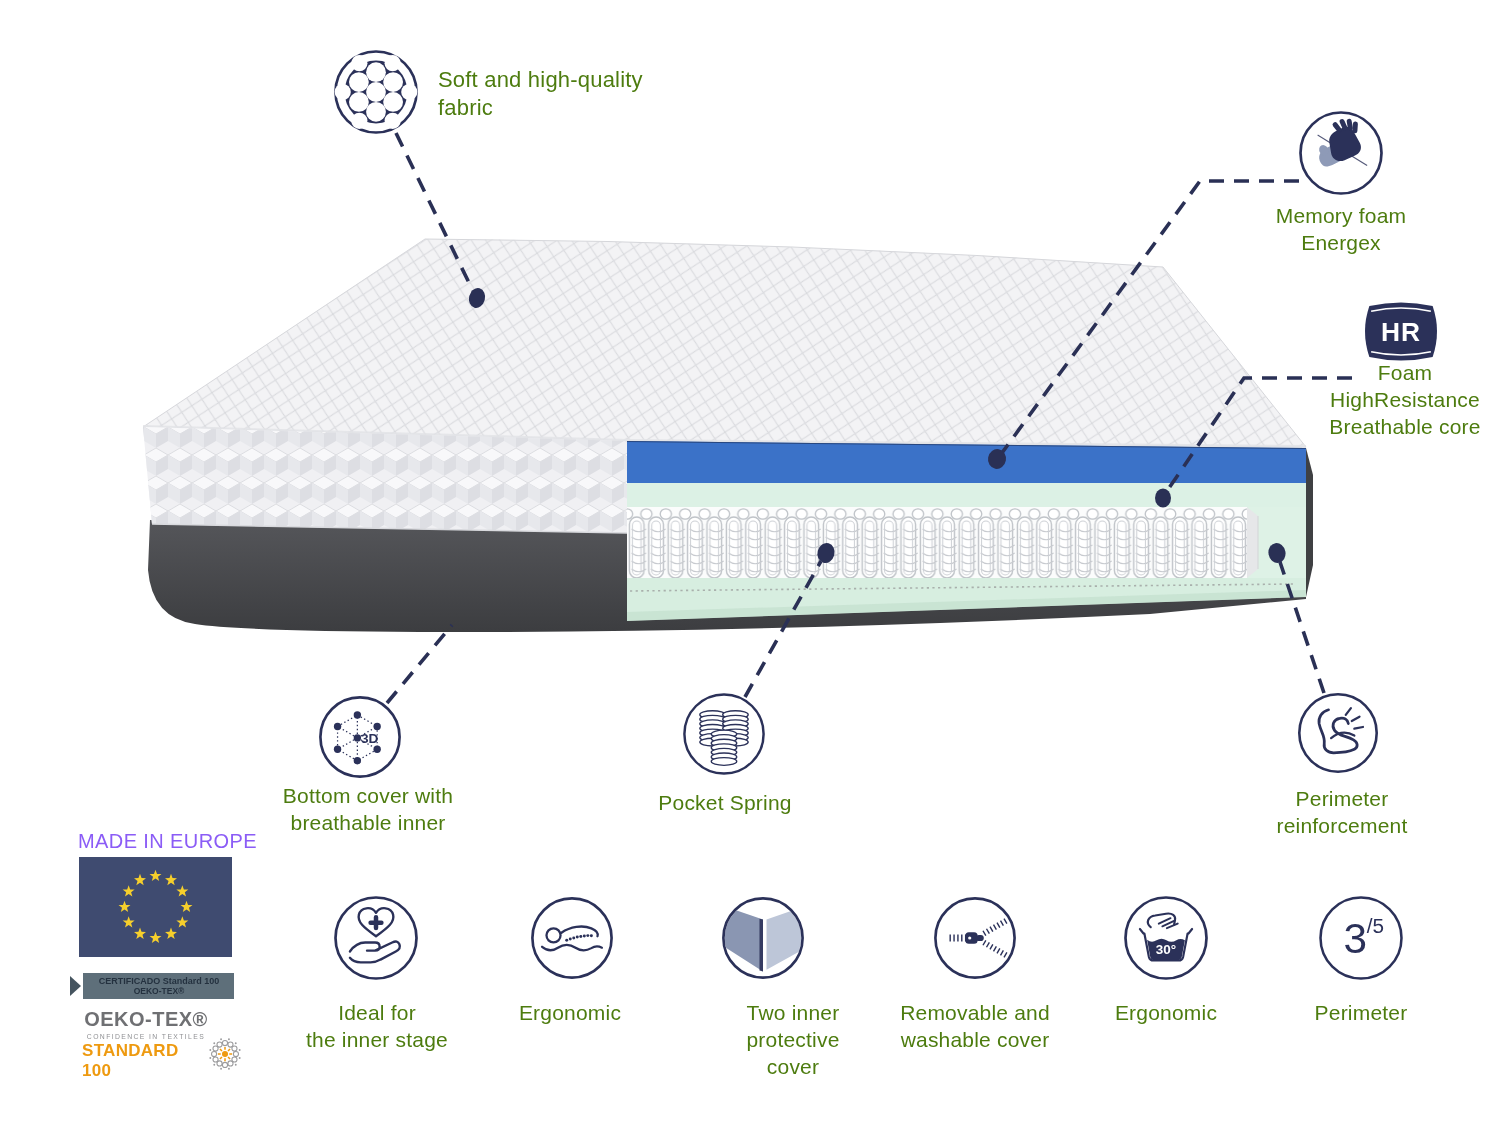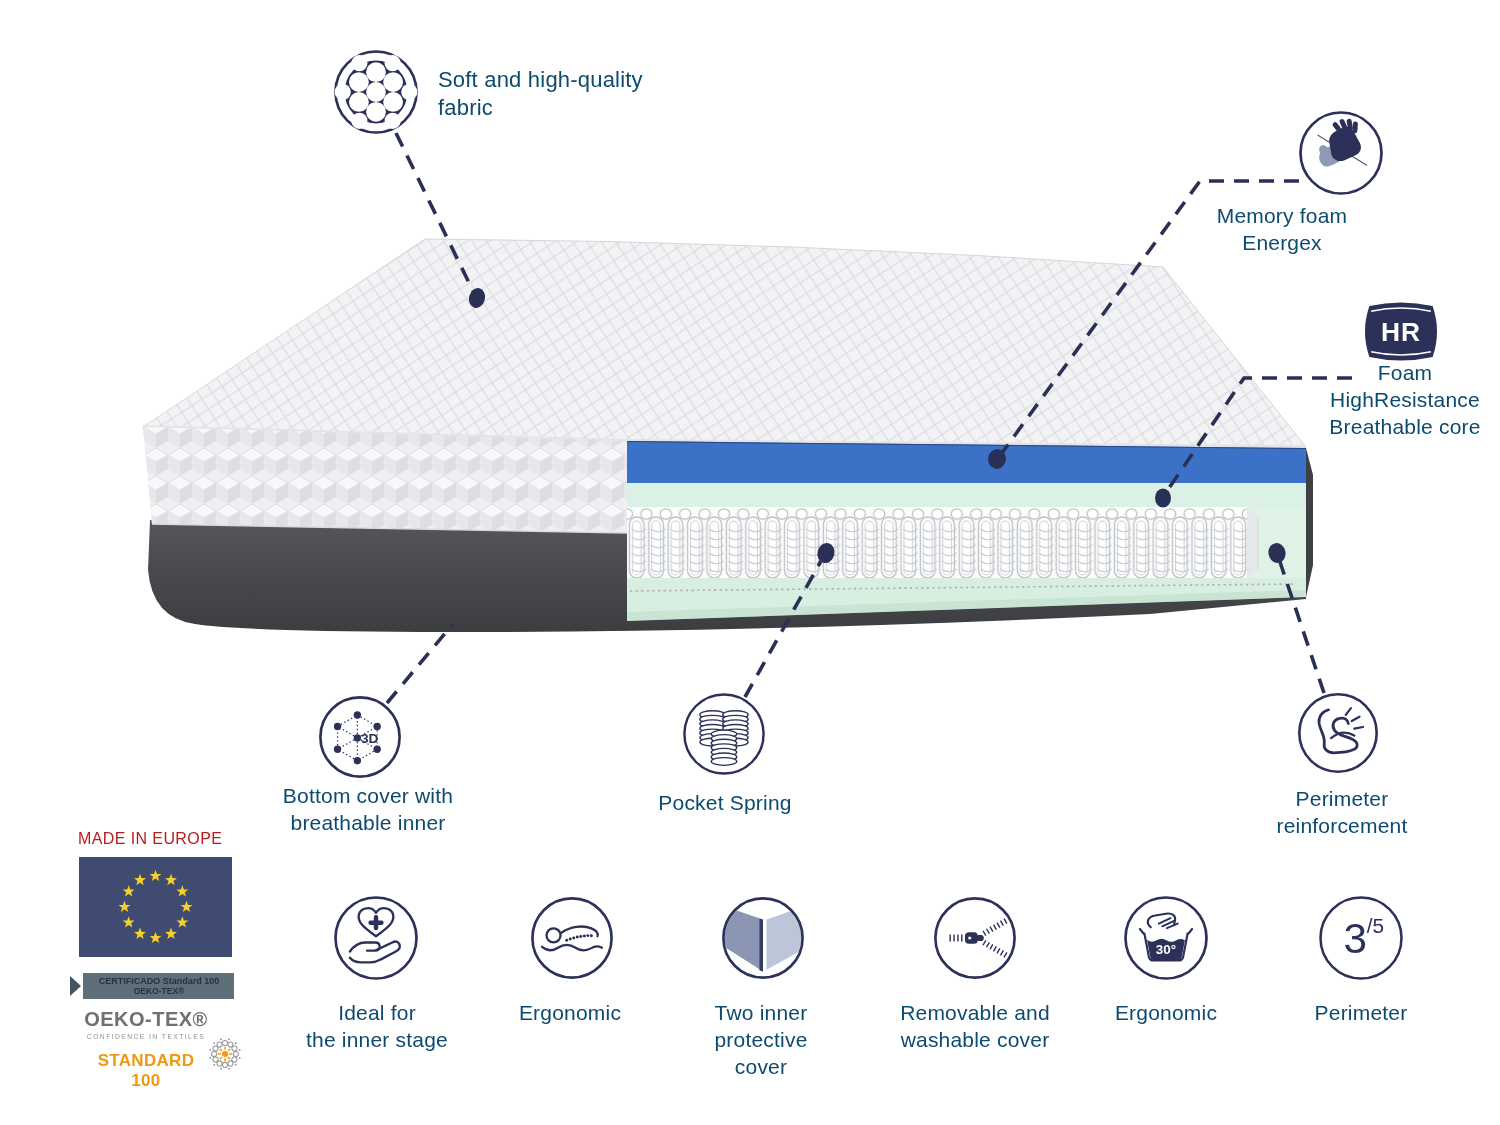--- a/index.html
+++ b/index.html
@@ -2,34 +2,34 @@
 <html><head>
 <meta charset="utf-8">
 <style>
   html,body{margin:0;padding:0}
   body{
     width:1500px;height:1125px;position:relative;background:#fff;
     font-family:"Liberation Sans",sans-serif;color:#2b3159;overflow:hidden;
   }
   .abs{position:absolute}
   .label{
-    position:absolute;white-space:pre-line;color:#0c4a6e;
+    position:absolute;white-space:pre-line;color:#4d7c0f;
     font-size:21px;line-height:1.28;letter-spacing:.2px;
   }
   .center{text-align:center}
   svg{display:block}
   .icon{position:absolute}
   .madein{
     position:absolute;left:78px;top:830px;width:170px;
-    font-size:16px;letter-spacing:.4px;color:#b91c1c;white-space:nowrap;
+    font-size:20px;letter-spacing:.4px;color:#8b5cf6;white-space:nowrap;
   }
   .oeko{position:absolute;left:82px;top:1008px;width:160px}
   .oeko .brand{font-size:20px;font-weight:bold;color:#6f7073;letter-spacing:.5px;text-align:center;width:128px}
   .oeko .tagline{font-size:6.8px;letter-spacing:1.4px;color:#8f9093;text-align:center;width:128px;margin-top:2px}
-  .oeko .standard{font-size:17px;font-weight:bold;color:#ee9a10;text-align:center;width:128px;margin-top:11px;letter-spacing:.3px}
+  .oeko .standard{font-size:17px;font-weight:bold;color:#ee9a10;width:128px;margin-top:1px;letter-spacing:.3px}
 </style>
 </head>
 <body>
 
 <svg class="abs" style="left:0;top:0" width="1500" height="1125" viewBox="0 0 1500 1125">
   <defs>
     <linearGradient id="baseG" x1="0" y1="0" x2="0" y2="1">
       <stop offset="0" stop-color="#55565a"></stop>
         <stop offset="1" stop-color="#3c3d40"></stop>
     </linearGradient>
@@ -129,21 +129,21 @@
   <path d="M30,64 c-7,-7 -5,-15 3,-19 l15,-8 c9,-5 16,0 16,8 c0,6 -5,10 -11,12 l-12,6 c-5,2 -8,3 -11,1 z" fill="#8e9ab7"></path>
   <ellipse cx="31" cy="47" rx="5" ry="6" fill="#8e9ab7" transform="rotate(-30 31 47)"></ellipse>
   <g fill="#2b3159">
     <path d="M49,24 c5,-5 12,-4 15,2 l7,13 c3,6 0,12 -6,14 l-11,5 c-7,3 -14,-1 -15,-8 l-2,-12 c-1,-7 5,-12 12,-14 z"></path>
     <rect x="43" y="15" width="5.5" height="13" rx="2.7" transform="rotate(-38 45.7 21.5)"></rect>
     <rect x="50" y="12" width="5.5" height="13" rx="2.7" transform="rotate(-24 52.7 18.5)"></rect>
     <rect x="57" y="12" width="5.5" height="13" rx="2.7" transform="rotate(-10 59.7 18.5)"></rect>
     <rect x="63" y="15" width="5.5" height="13" rx="2.7" transform="rotate(4 65.7 21.5)"></rect>
   </g>
 </svg>
-<div class="label center" style="left:1192px;top:203px;width:180px">Memory foam
+<div class="label center" style="left:1251px;top:203px;width:180px">Memory foam
 Energex</div>
 
 <svg class="icon" style="left:1357px;top:299px" width="88" height="65" viewBox="0 0 100 74">
   <path d="M14,8 Q50,0 86,8 Q96,37 86,66 Q50,74 14,66 Q4,37 14,8 Z" fill="#2b3159"></path>
   <path d="M16,14 Q50,6.5 84,14" stroke="#fff" stroke-width="1.8" fill="none"></path>
   <path d="M16,60 Q50,67.5 84,60" stroke="#fff" stroke-width="1.8" fill="none"></path>
   <text x="50" y="48" text-anchor="middle" font-size="30" font-weight="bold" fill="#fff" letter-spacing="1">HR</text>
 </svg>
 <div class="label center" style="left:1315px;top:360px;width:180px">Foam
 HighResistance
@@ -321,21 +321,21 @@
       </clipPath>
     </defs>
   <g clip-path="url(#tcClip)">
     <rect x="5" y="5" width="90" height="90" fill="#fff"></rect>
     <polygon points="6,14 50,29 50,88 6,60" fill="#8a96b2"></polygon>
     <polygon points="46,28 50,29 50,88 46,87" fill="#2b3159" opacity=".9"></polygon>
     <polygon points="54,29 94,15 94,64 54,86" fill="#bdc6d8"></polygon>
   </g>
   <circle cx="50" cy="50" r="45" fill="none" stroke="#2b3159" stroke-width="3"></circle>
 </svg>
-<div class="label center" style="left:671px;top:1000px;width:180px">Two inner
+<div class="label center" style="left:703px;top:1000px;width:180px">Two inner
 protective
 cover</div>
 
 <svg class="icon" style="left:931px;top:894px" width="88" height="88" viewBox="0 0 100 100">
   <circle cx="50" cy="50" r="45" fill="#fff" stroke="#2b3159" stroke-width="3"></circle>
   <line x1="21" y1="50" x2="40" y2="50" stroke="#2b3159" stroke-width="8" stroke-dasharray="1.6 2.8"></line>
   <rect x="39" y="43.5" width="14" height="13" rx="4" fill="#2b3159"></rect>
   <rect x="51" y="46.5" width="9" height="7" rx="3.5" fill="#2b3159"></rect>
   <circle cx="44" cy="50" r="1.8" fill="#fff"></circle>
   <line x1="60" y1="45" x2="86" y2="30" stroke="#2b3159" stroke-width="6.5" stroke-dasharray="1.6 3"></line>

